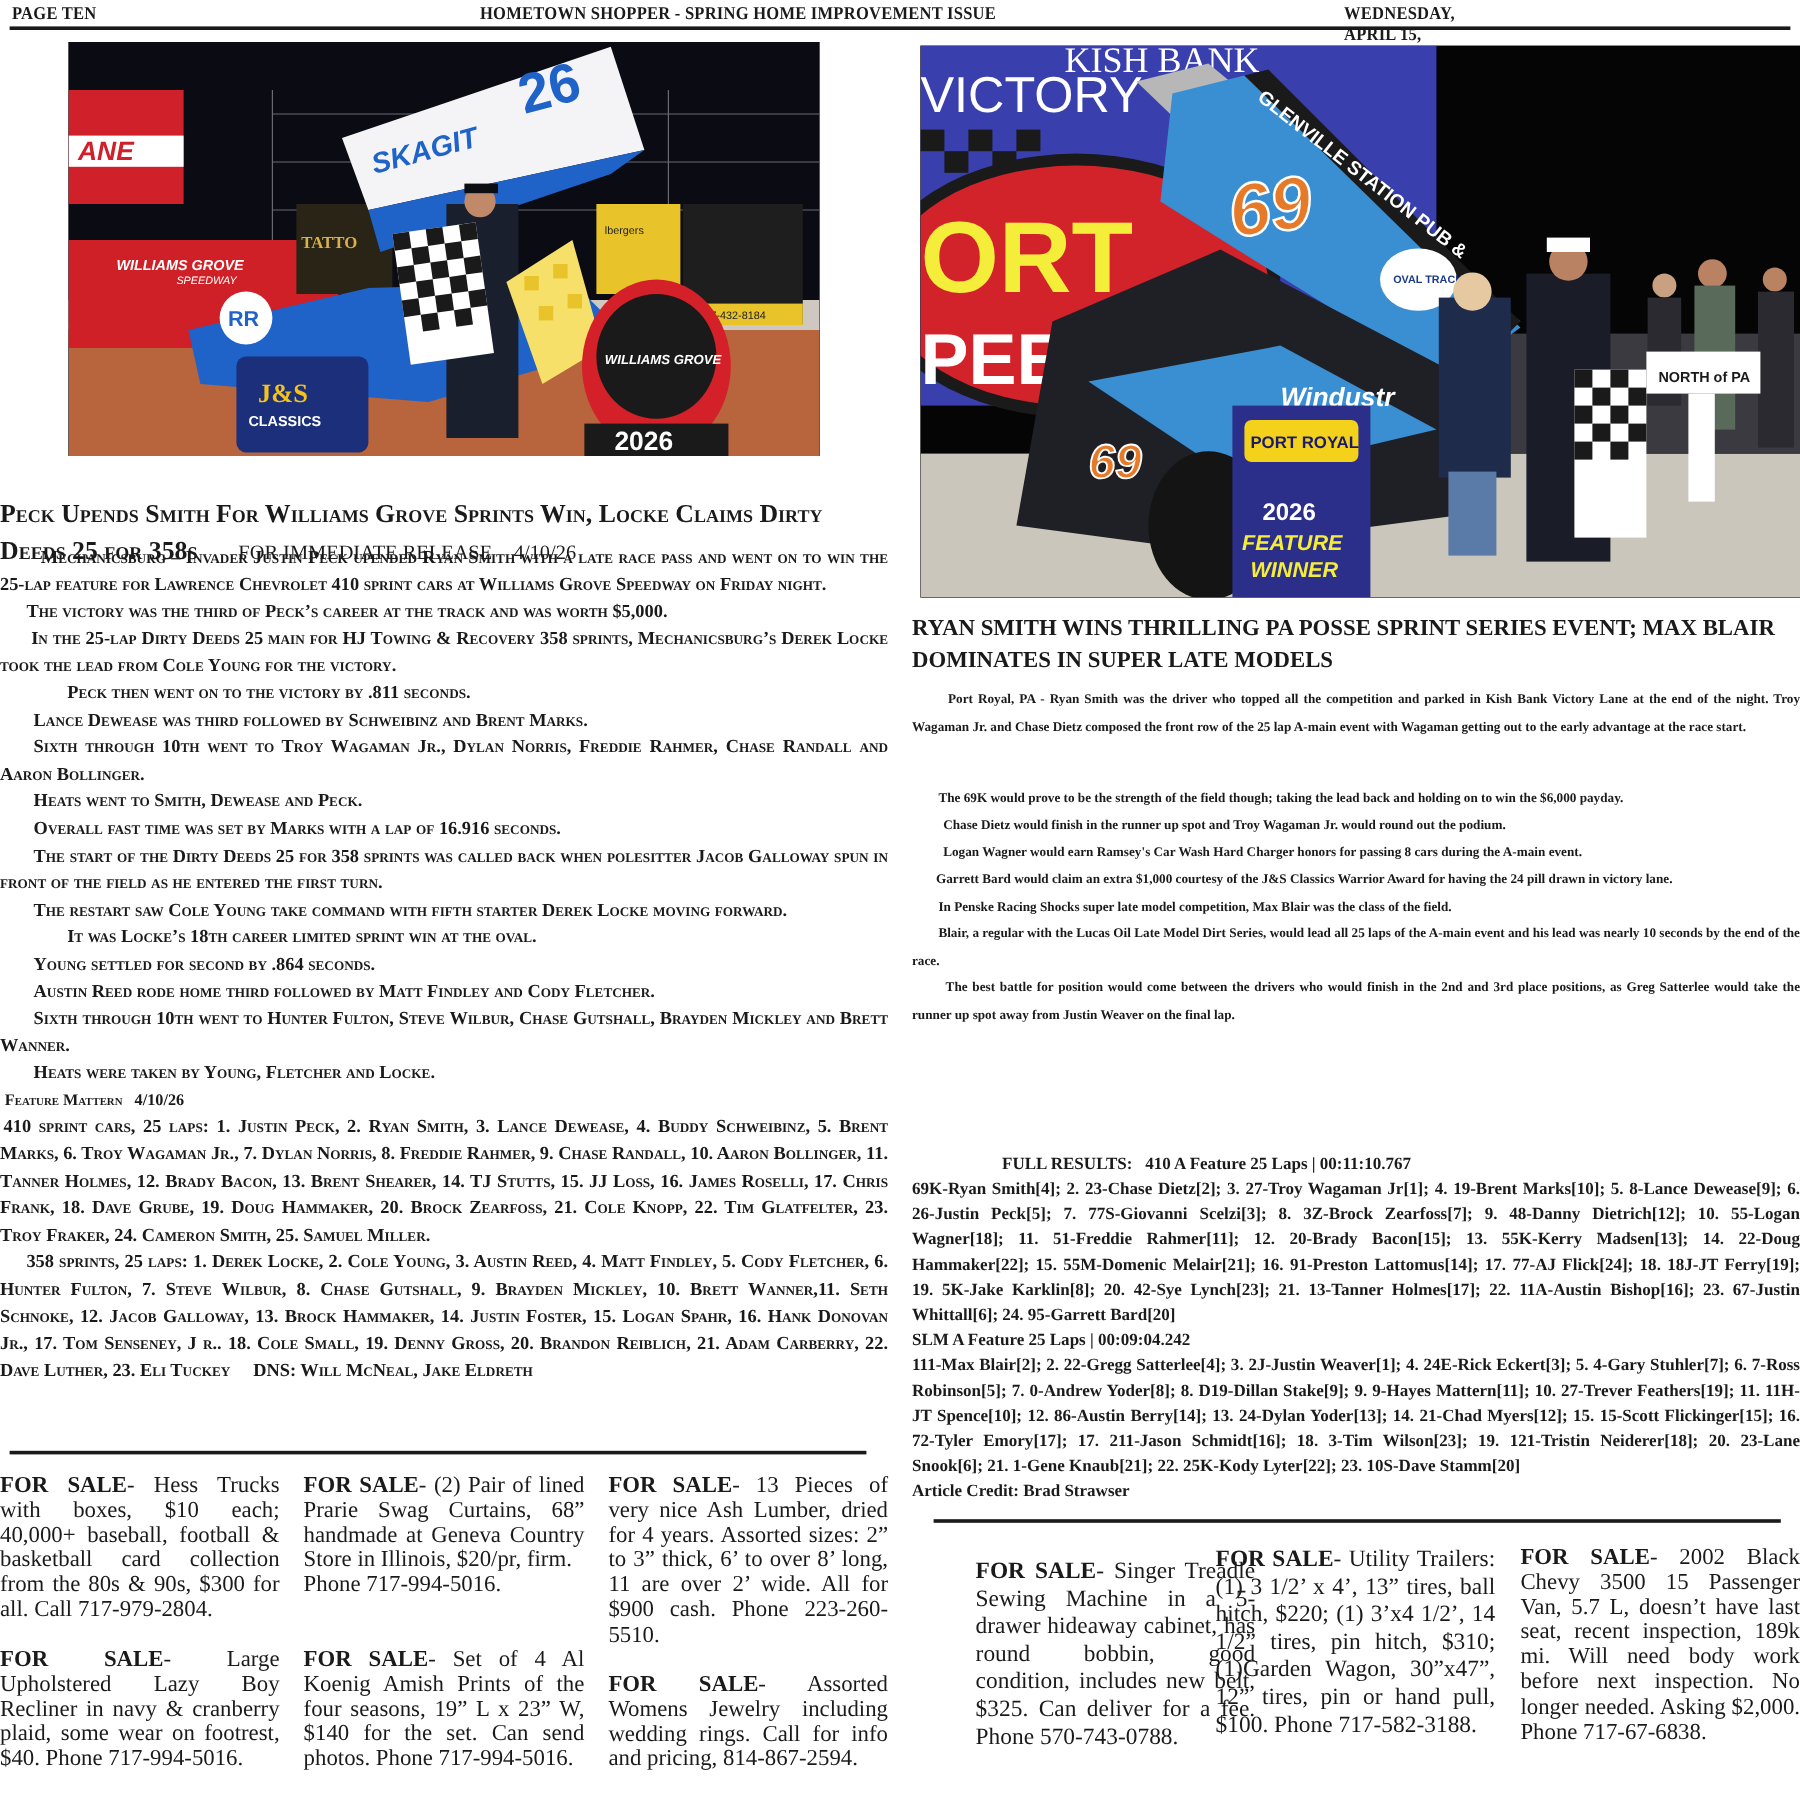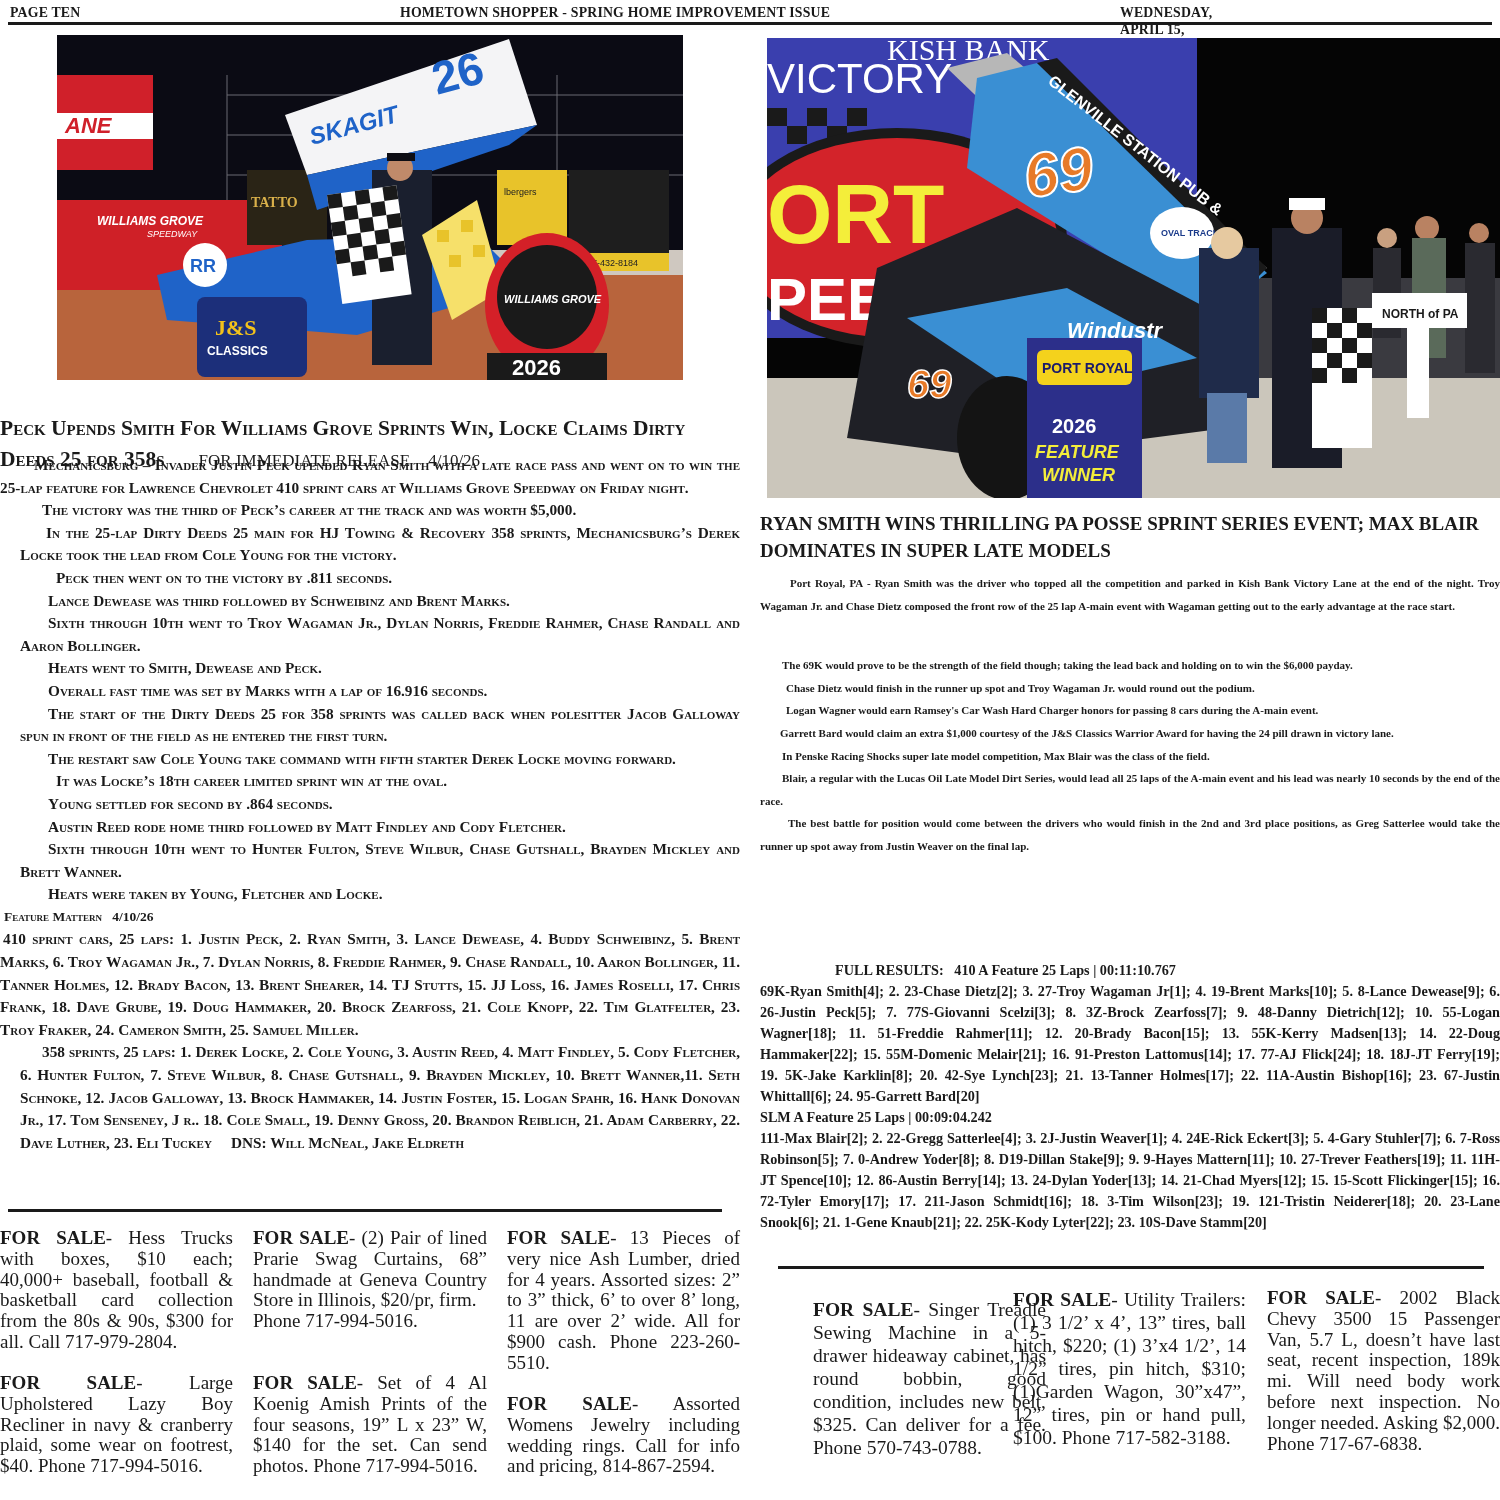--- a/index.html
+++ b/index.html
@@ -15,21 +15,21 @@
   .mh-rule { position: absolute; left: 8px; top: 22px; width: 1484px; height: 3px; background: #1a1a1a; }
 
   
   .photo { position: absolute; overflow: hidden; }
   .photo1 { left: 57px; top: 35px; width: 626px; height: 345px; background: #0c0c12; }
   .photo2 { left: 767px; top: 38px; width: 733px; height: 460px; background: #060606; }
 
   
   .text { position: absolute; font-size: 15.3px; line-height: 22.6px; text-align: justify; font-weight: bold; }
   .sc { font-variant: small-caps; }
-  .p-ind { text-indent: 28px; padding-left: 20px; }
+  .p-ind { text-indent: 28px; }
   .p-ind2 { text-indent: 56px; }
   .p-ind3 { text-indent: 34px; }
 
   .hl1 { position: absolute; left: 0; top: 389px; width: 740px; font-size: 21.5px; line-height: 31px; font-weight: bold; font-variant: small-caps; margin-top: 24px; }
   .hl1 .release { font-weight: normal; font-variant: normal; font-size: 17px; margin-left: 34px; }
   .hl1 .release-date { font-weight: normal; font-variant: normal; font-size: 17px; margin-left: 18px; }
 
   .hl2 { position: absolute; left: 760px; top: 510px; width: 740px; font-size: 19px; line-height: 27px; font-weight: bold; }
 
   .rule { position: absolute; height: 3px; background: #1a1a1a; }
@@ -252,20 +252,21 @@
   <p style="text-indent:22px;">In Penske Racing Shocks super late model competition, Max Blair was the class of the field.</p>
   <p style="text-indent:22px;">Blair, a regular with the Lucas Oil Late Model Dirt Series, would lead all 25 laps of the A-main event and his lead was nearly 10 seconds by the end of the race.</p>
   <p style="text-indent:28px;">The best battle for position would come between the drivers who would finish in the 2nd and 3rd place positions, as Greg Satterlee would take the runner up spot away from Justin Weaver on the final lap.</p>
 </div>
 
 <div class="text" style="left:760px; top:960px; width:740px; font-size:14.2px; line-height:21px;">
   <p style="padding-left:75px;"><span>FULL RESULTS:</span>&nbsp;&nbsp;&nbsp;<span>410 A Feature 25 Laps | 00:11:10.767</span></p>
   <p>69K-Ryan Smith[4]; 2. 23-Chase Dietz[2]; 3. 27-Troy Wagaman Jr[1]; 4. 19-Brent Marks[10]; 5. 8-Lance Dewease[9]; 6. 26-Justin Peck[5]; 7. 77S-Giovanni Scelzi[3]; 8. 3Z-Brock Zearfoss[7]; 9. 48-Danny Dietrich[12]; 10. 55-Logan Wagner[18]; 11. 51-Freddie Rahmer[11]; 12. 20-Brady Bacon[15]; 13. 55K-Kerry Madsen[13]; 14. 22-Doug Hammaker[22]; 15. 55M-Domenic Melair[21]; 16. 91-Preston Lattomus[14]; 17. 77-AJ Flick[24]; 18. 18J-JT Ferry[19]; 19. 5K-Jake Karklin[8]; 20. 42-Sye Lynch[23]; 21. 13-Tanner Holmes[17]; 22. 11A-Austin Bishop[16]; 23. 67-Justin Whittall[6]; 24. 95-Garrett Bard[20]</p>
   <p>SLM A Feature 25 Laps | 00:09:04.242</p>
   <p>111-Max Blair[2]; 2. 22-Gregg Satterlee[4]; 3. 2J-Justin Weaver[1]; 4. 24E-Rick Eckert[3]; 5. 4-Gary Stuhler[7]; 6. 7-Ross Robinson[5]; 7. 0-Andrew Yoder[8]; 8. D19-Dillan Stake[9]; 9. 9-Hayes Mattern[11]; 10. 27-Trever Feathers[19]; 11. 11H-JT Spence[10]; 12. 86-Austin Berry[14]; 13. 24-Dylan Yoder[13]; 14. 21-Chad Myers[12]; 15. 15-Scott Flickinger[15]; 16. 72-Tyler Emory[17]; 17. 211-Jason Schmidt[16]; 18. 3-Tim Wilson[23]; 19. 121-Tristin Neiderer[18]; 20. 23-Lane Snook[6]; 21. 1-Gene Knaub[21]; 22. 25K-Kody Lyter[22]; 23. 10S-Dave Stamm[20]</p>
+  <p>Article Credit: Brad Strawser</p>
 </div>
 
 <div class="rule" style="left:778px; top:1266px; width:706px;"></div>
 
 <div class="ad" style="left:0; top:1228px; width:233px;">
   <b>FOR SALE</b><span>- Hess Trucks with boxes, $10 each; 40,000+ baseball, football &amp; basketball card collection from the 80s &amp; 90s, $300 for all.  Call 717-979-2804.</span>
 </div>
 <div class="ad" style="left:0; top:1373px; width:233px;">
   <b>FOR SALE</b><span>- Large Upholstered Lazy Boy Recliner in navy &amp; cranberry plaid, some wear on footrest, $40.  Phone 717-994-5016.</span>
 </div>

